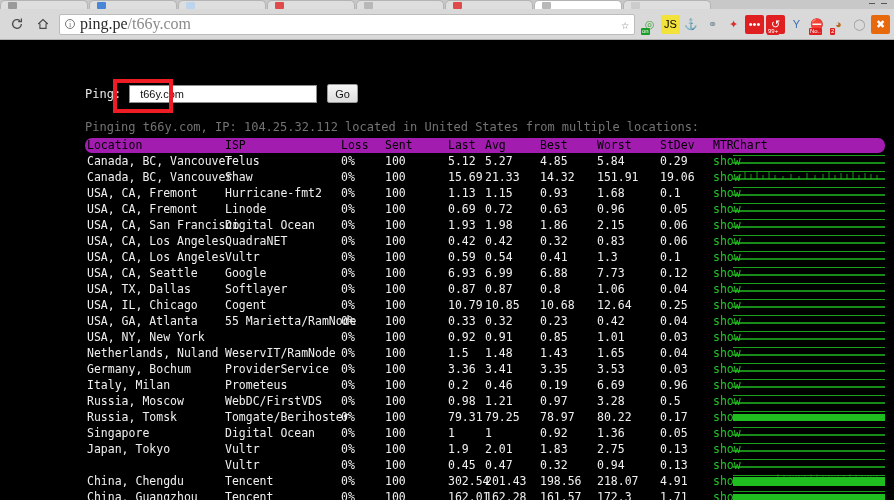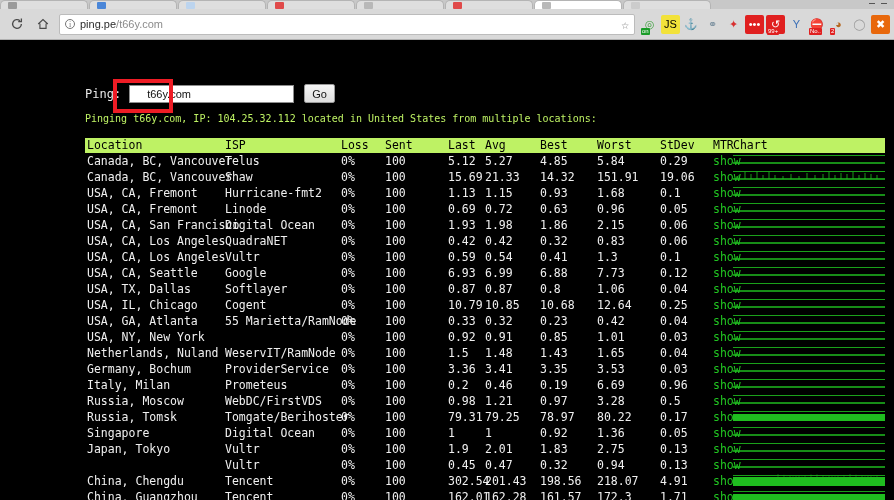--- a/index.html
+++ b/index.html
@@ -46,21 +46,21 @@
     border: 1px solid #bcbcbc; border-radius: 2px;
     display: flex; align-items: center; padding: 0 5px; margin: 0 5px 0 3px;
     min-width: 0;
   }
   #omnibox .info-circle {
     width: 10px; height: 10px; border: 1px solid #767676; border-radius: 50%;
     color: #767676; font-size: 8px; line-height: 9px; text-align: center;
     font-family: "Liberation Serif", serif; flex: 0 0 auto; margin-right: 5px;
   }
   .url-text {
-    font-family: Liberation Sans, sans-serif; font-size: 11px;
+    font-family: Liberation Serif, serif; font-size: 16px;
     color: #2b2b2b; white-space: nowrap; overflow: hidden;
   }
   .url-text .dim { color: #8b8b8b; }
   #star-btn { margin-left: auto; color: #6e6e6e; font-size: 13px; flex:0 0 auto; padding-left:6px;}
 
   #ext-bar { display: flex; align-items: center; gap: 2px; flex: 0 0 auto; }
   .ext {
     width: 19px; height: 19px; position: relative;
     display: flex; align-items: center; justify-content: center;
     font-family: "Liberation Sans", sans-serif; font-size: 7px; color: #fff;
@@ -78,38 +78,38 @@
 
   .ping-form {
     position: absolute; left: 85px; top: 44px;
     display: flex; align-items: center; gap: 0px;
   }
   .ping-label {
     color: #e8e8e8; font-size: 12px; font-family: "DejaVu Sans Mono", monospace;
     margin-right: 8px;
   }
   #host-input {
-    width: 165px; height: 18px; background: #fff; border: 1px solid #8d8d8d;
+    width: 188px; height: 18px; background: #fff; border: 1px solid #8d8d8d;
     font-family: "Liberation Sans", sans-serif; font-size: 11px; color: #111;
-    padding: 0 17px; outline: none;
+    padding: 0 10px; outline: none;
   }
   #go-button {
     margin-left: 10px; height: 19px; min-width: 30px; padding: 0 7px;
     background: linear-gradient(#f6f6f6,#dedede); border: 1px solid #9a9a9a;
     border-radius: 2px; font-family: "Liberation Sans", sans-serif; font-size: 11px;
     color: #141414; cursor: pointer;
   }
   #highlight-box {
     position: absolute; left: 113px; top: 39px; width: 60px; height: 34px;
     border: 4px solid #ee1c25; pointer-events: none;
   }
 
   .pinging-line {
-    position: absolute; left: 85px; top: 73px;
-    color: #bef264; font-size: 10px; white-space: nowrap;
+    position: absolute; left: 85px; top: 80px;
+    color: #737373; font-size: 12px; white-space: nowrap;
     font-family: "DejaVu Sans Mono", monospace;
   }
 
   
   #results { position: absolute; left: 85px; top: 98px; width: 800px; }
   .trow {
     position: relative; height: 16px; width: 800px;
     font-size: 11.5px; font-family: "DejaVu Sans Mono", monospace;
     color: #f0f0f0;
   }
@@ -243,21 +243,21 @@
   <div class="ping-form">
     <span class="ping-label">Ping:</span>
     <input id="host-input" type="text" value="t66y.com" style="">
     <button id="go-button">Go</button>
   </div>
   <div id="highlight-box"></div>
 
   <div class="pinging-line">Pinging t66y.com, IP: 104.25.32.112 located in United States from multiple locations:</div>
 
   <div id="results">
-      <div class="trow hrow" style="background: #bef264;">
+      <div class="trow hrow" style="background: #a21caf; border-radius: 7px;">
         <span class="cell c-loc">Location</span>
         <span class="cell c-isp">ISP</span>
         <span class="cell c-loss">Loss</span>
         <span class="cell c-sent">Sent</span>
         <span class="cell c-last">Last</span>
         <span class="cell c-avg">Avg</span>
         <span class="cell c-best">Best</span>
         <span class="cell c-worst">Worst</span>
         <span class="cell c-stdev">StDev</span>
         <span class="cell c-mtr">MTR</span>

